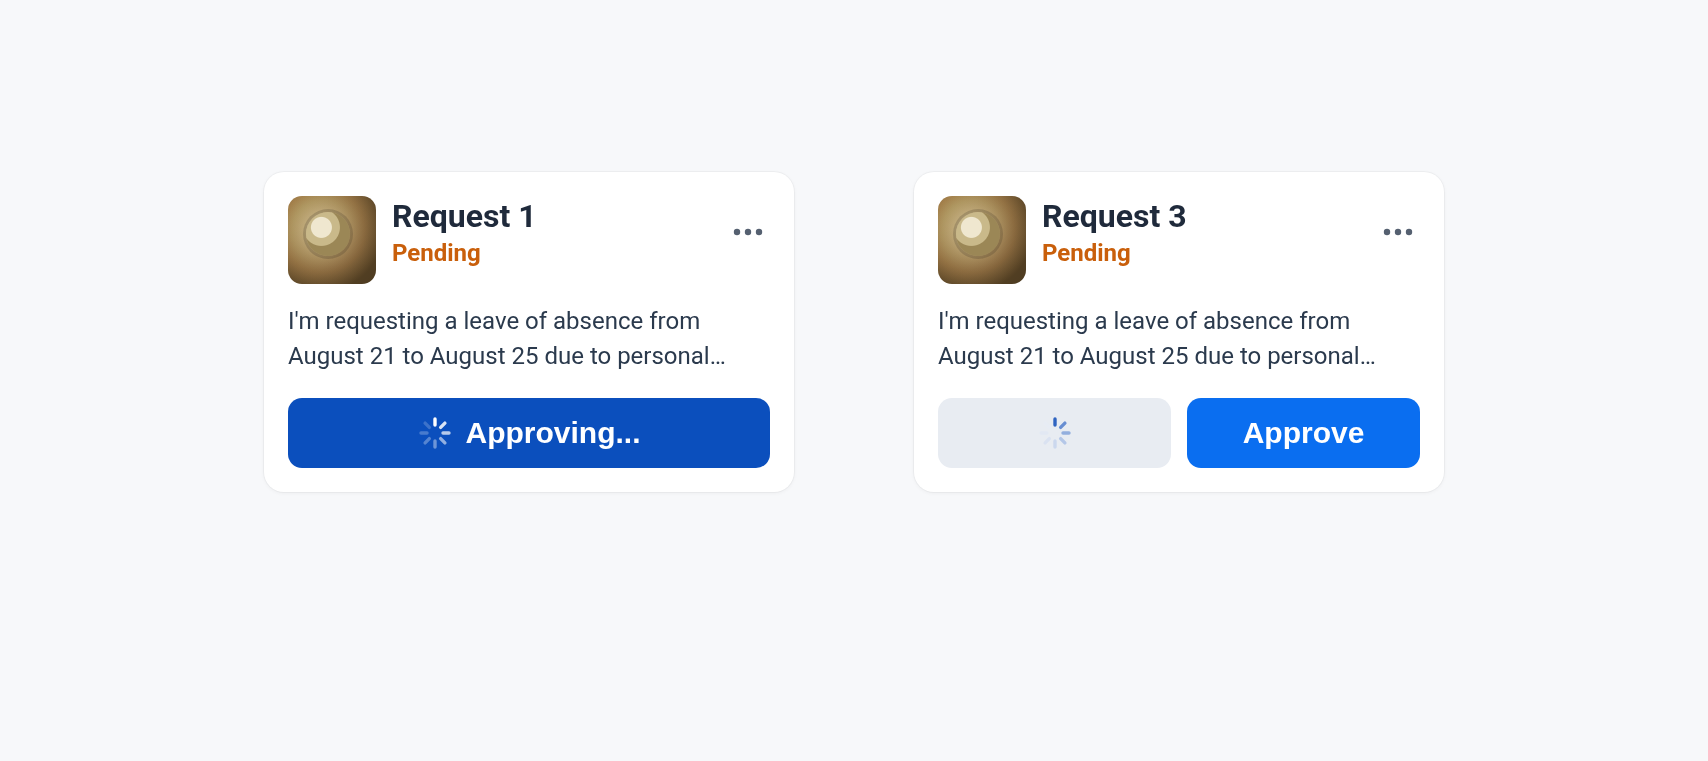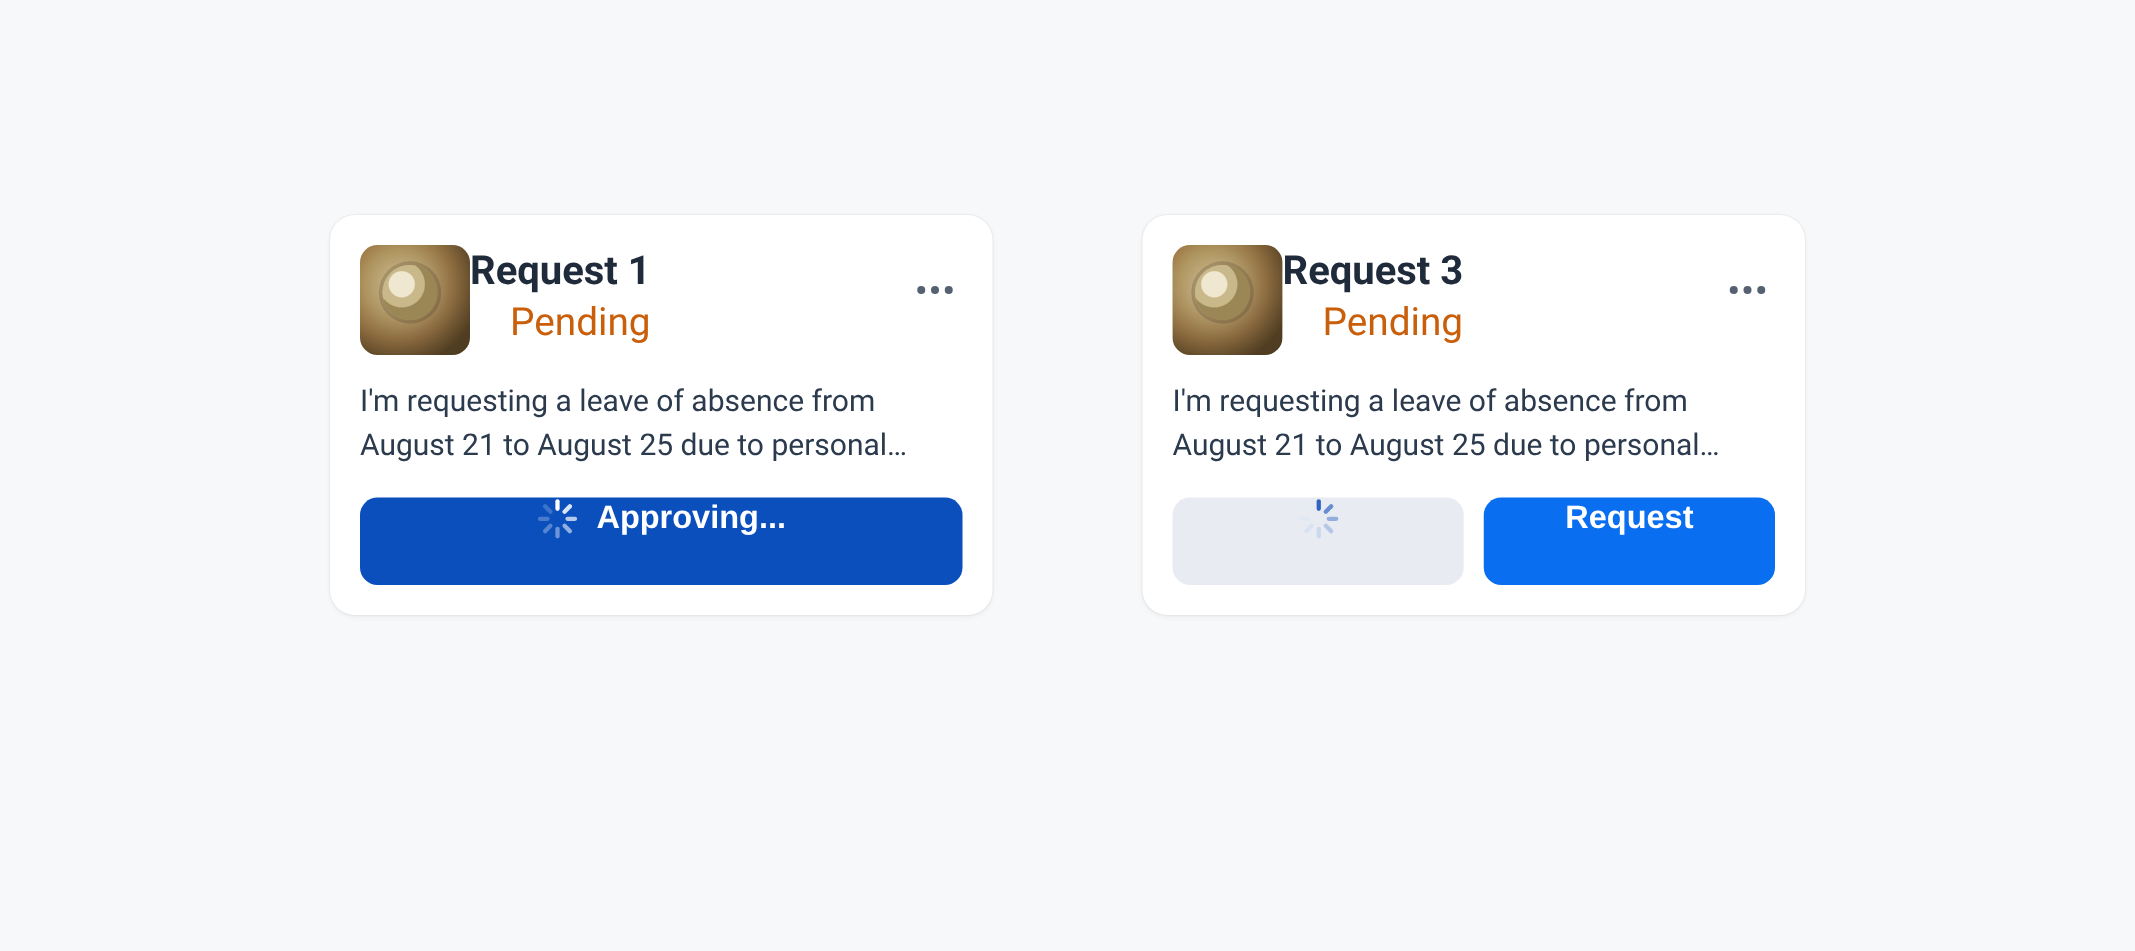--- a/index.html
+++ b/index.html
@@ -20,20 +20,21 @@
   .card {
     width: 530px;
     background: #ffffff;
     border-radius: 20px;
     box-shadow: 0 1px 4px rgba(0,0,0,0.05), 0 0 0 1px rgba(0,0,0,0.03);
     padding: 24px;
   }
   .card-header {
     display: flex;
     align-items: flex-start;
+    gap: 16px;
   }
   .thumb {
     width: 88px; height: 88px;
     border-radius: 14px;
     flex: 0 0 auto;
     background:
       linear-gradient(135deg, rgba(255,255,255,0.25), rgba(0,0,0,0.15)),
       radial-gradient(circle at 40% 40%, #d9cfa8 0%, #b49a6a 25%, #8a6a3f 55%, #5a4526 80%),
       linear-gradient(90deg, rgba(0,0,0,0.2) 0 2px, transparent 2px) 0 0/18px 100%,
       linear-gradient(0deg, rgba(0,0,0,0.15) 0 2px, transparent 2px) 0 0/100% 22px,
@@ -53,25 +54,24 @@
   }
   .title-block { flex: 1 1 auto; min-width: 0; }
   .title {
     font-size: 32px;
     font-weight: 700;
     color: #1f2a3b;
     line-height: 1.15;
     margin: 2px 0 4px 0;
   }
   .status {
-    font-size: 31px;
-    font-weight: 400;
+    font-size: 24px;
+    font-weight: 700;
     color: #c95f0b;
     line-height: 1.2;
-    margin-left: 32px;
   }
   .more-btn {
     flex: 0 0 auto;
     width: 44px; height: 44px;
     display: flex; align-items: center; justify-content: center;
     border: none; background: transparent; cursor: pointer;
     border-radius: 8px;
     color: #556070;
     padding: 0;
     margin-top: 14px;
@@ -88,23 +88,24 @@
     overflow: hidden;
   }
   .actions {
     margin-top: 24px;
     display: flex;
     gap: 16px;
   }
   .btn {
     height: 70px;
     border-radius: 14px;
-    font-size: 26px;
+    font-size: 30px;
     font-weight: 600;
     display: inline-flex;
+    align-items: center;
     justify-content: center;
     gap: 14px;
     border: none;
     cursor: pointer;
     padding: 0 20px;
   }
   .btn-full { flex: 1 1 100%; }
   .btn-half { flex: 1 1 0; }
   .btn-primary { background: #0a6ef0; color: #ffffff; }
   .btn-primary-dark { background: #0b4fbd; color: #ffffff; }
@@ -178,18 +179,18 @@
             <line class="seg" x1="17" y1="3" x2="17" y2="9" transform="rotate(90)" stroke="#7fa0da" opacity="0.8"></line>
             <line class="seg" x1="17" y1="3" x2="17" y2="9" transform="rotate(135)" stroke="#9fb8e4" opacity="0.7"></line>
             <line class="seg" x1="17" y1="3" x2="17" y2="9" transform="rotate(180)" stroke="#b9cbec" opacity="0.6"></line>
             <line class="seg" x1="17" y1="3" x2="17" y2="9" transform="rotate(225)" stroke="#cdd9f1" opacity="0.5"></line>
             <line class="seg" x1="17" y1="3" x2="17" y2="9" transform="rotate(270)" stroke="#dbe4f5" opacity="0.45"></line>
             <line class="seg" x1="17" y1="3" x2="17" y2="9" transform="rotate(315)" stroke="#e6ecf8" opacity="0.4"></line>
           </g>
         </svg>
       </button>
       <button class="btn btn-half btn-primary">
-        <span>Request</span>
+        <span>Approve</span>
       </button>
     </div>
   </div>
 
 </div>
 
 </body></html>

